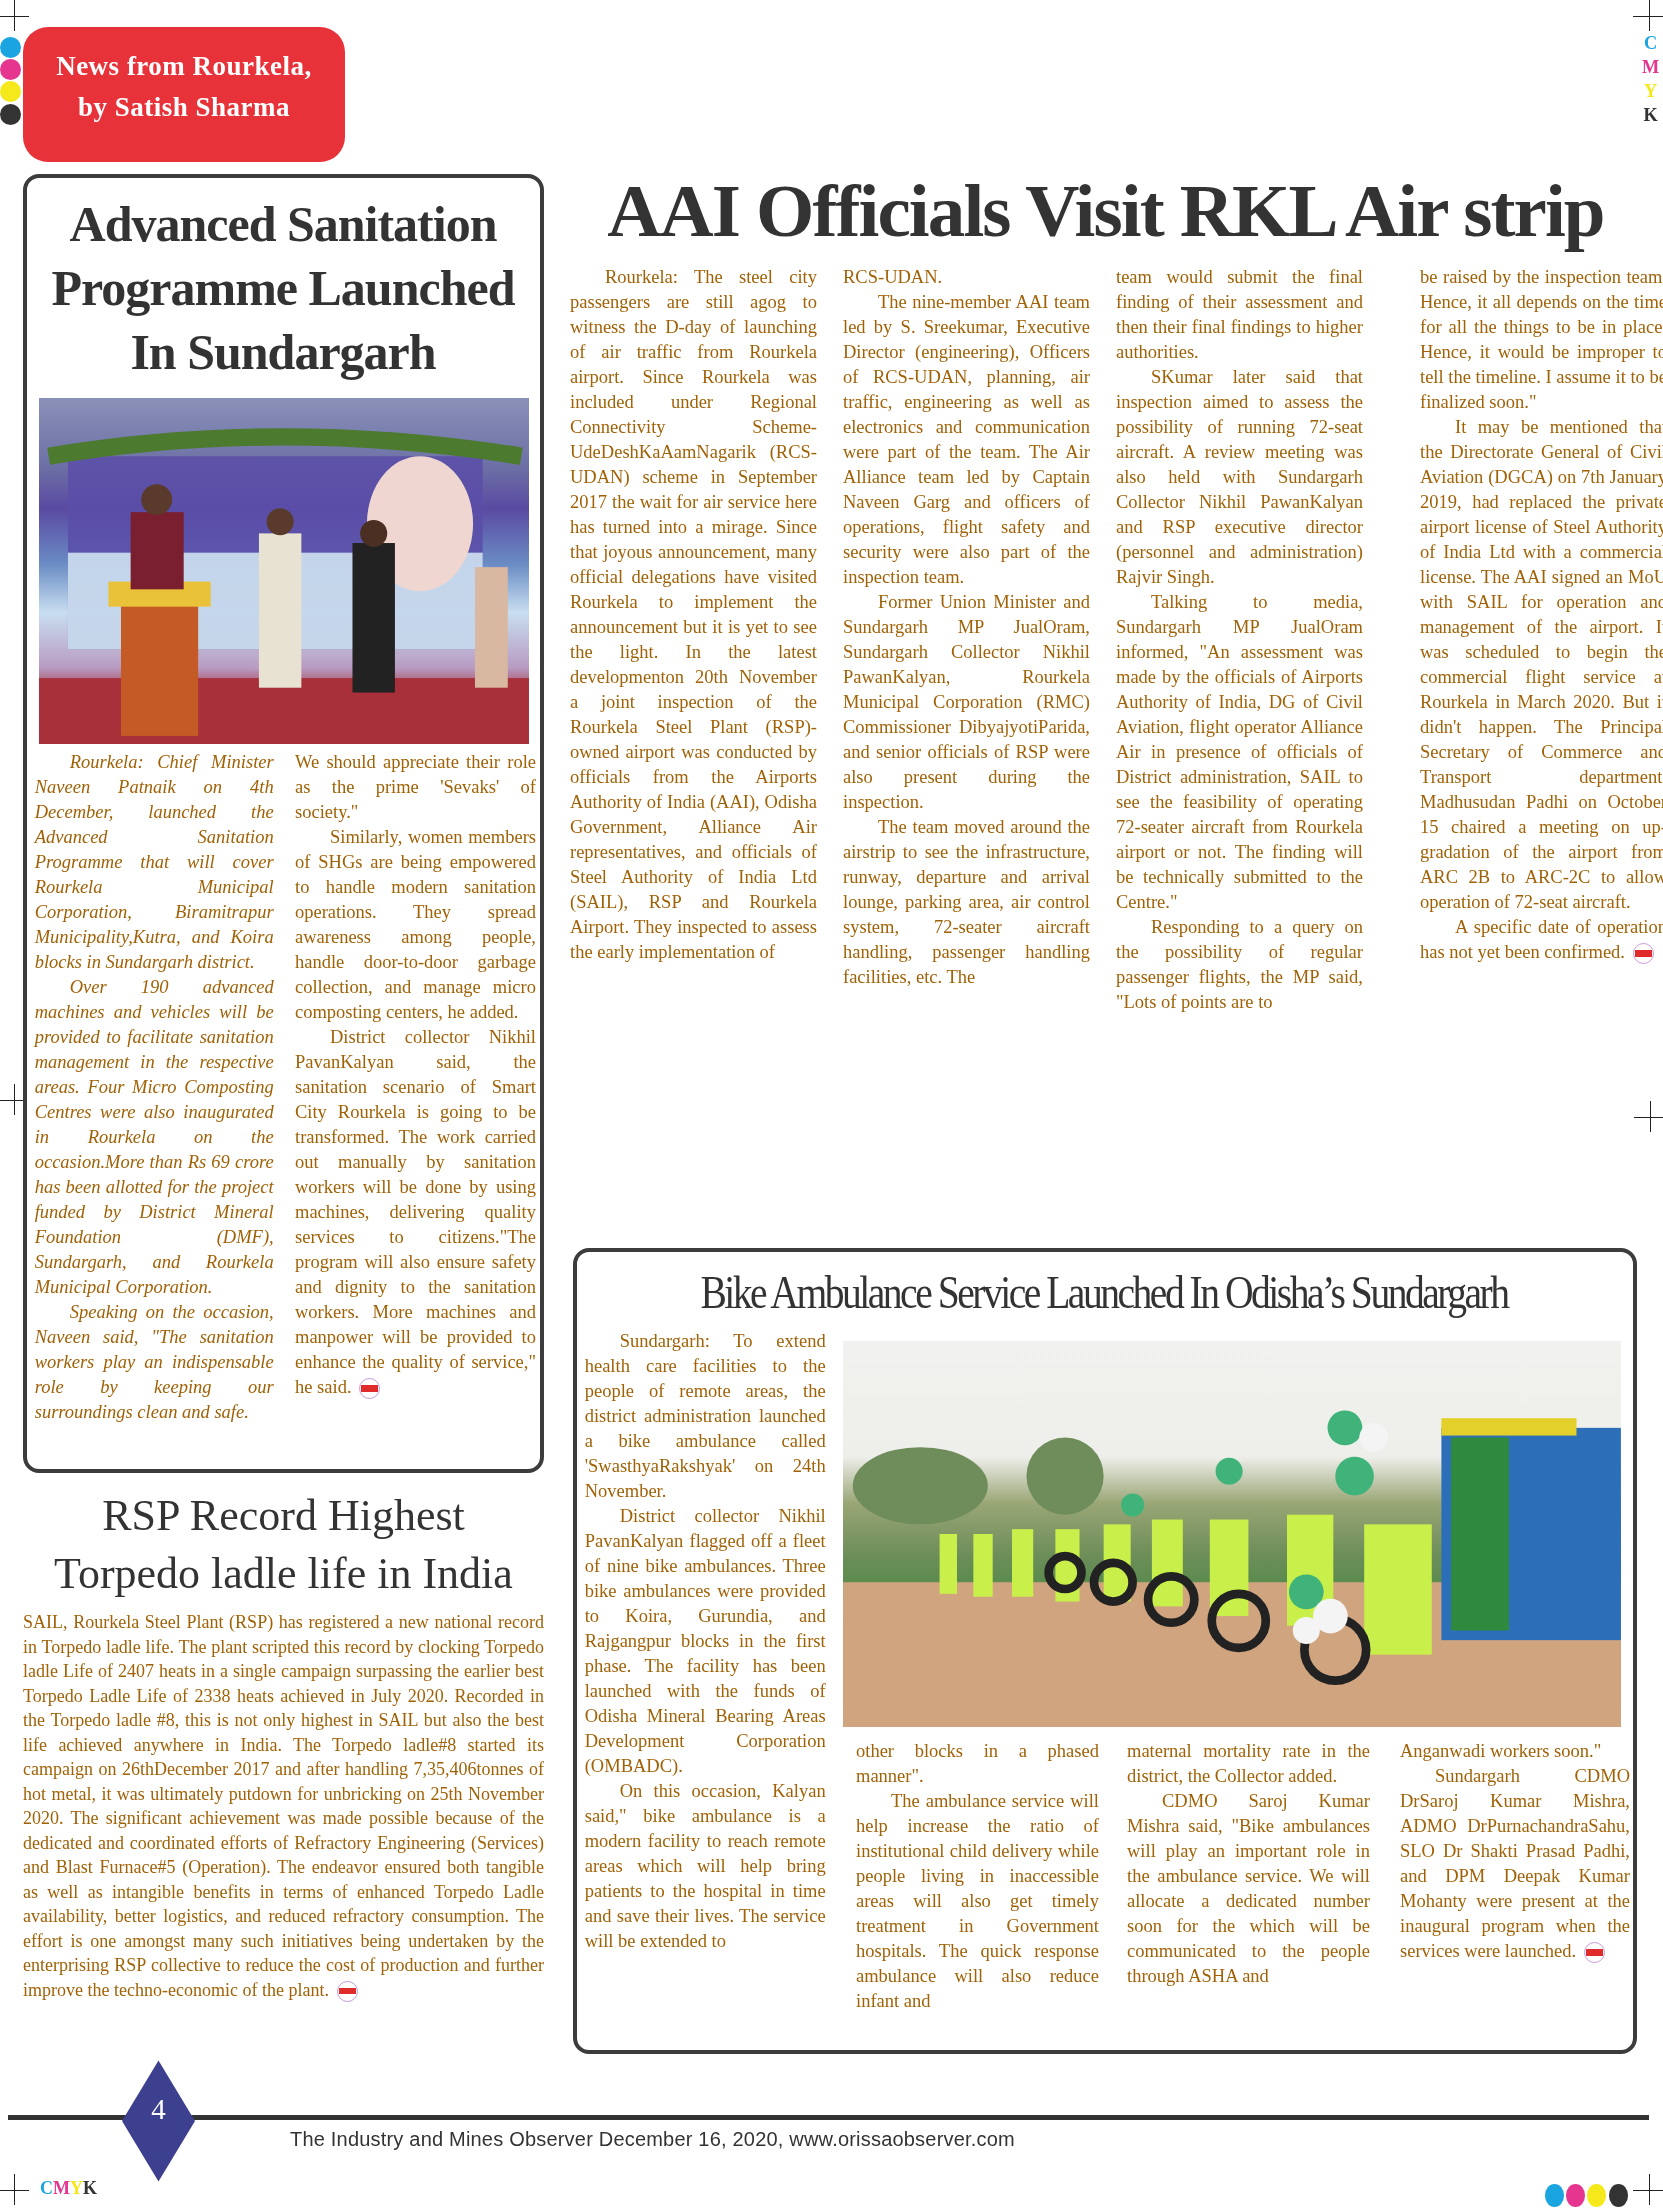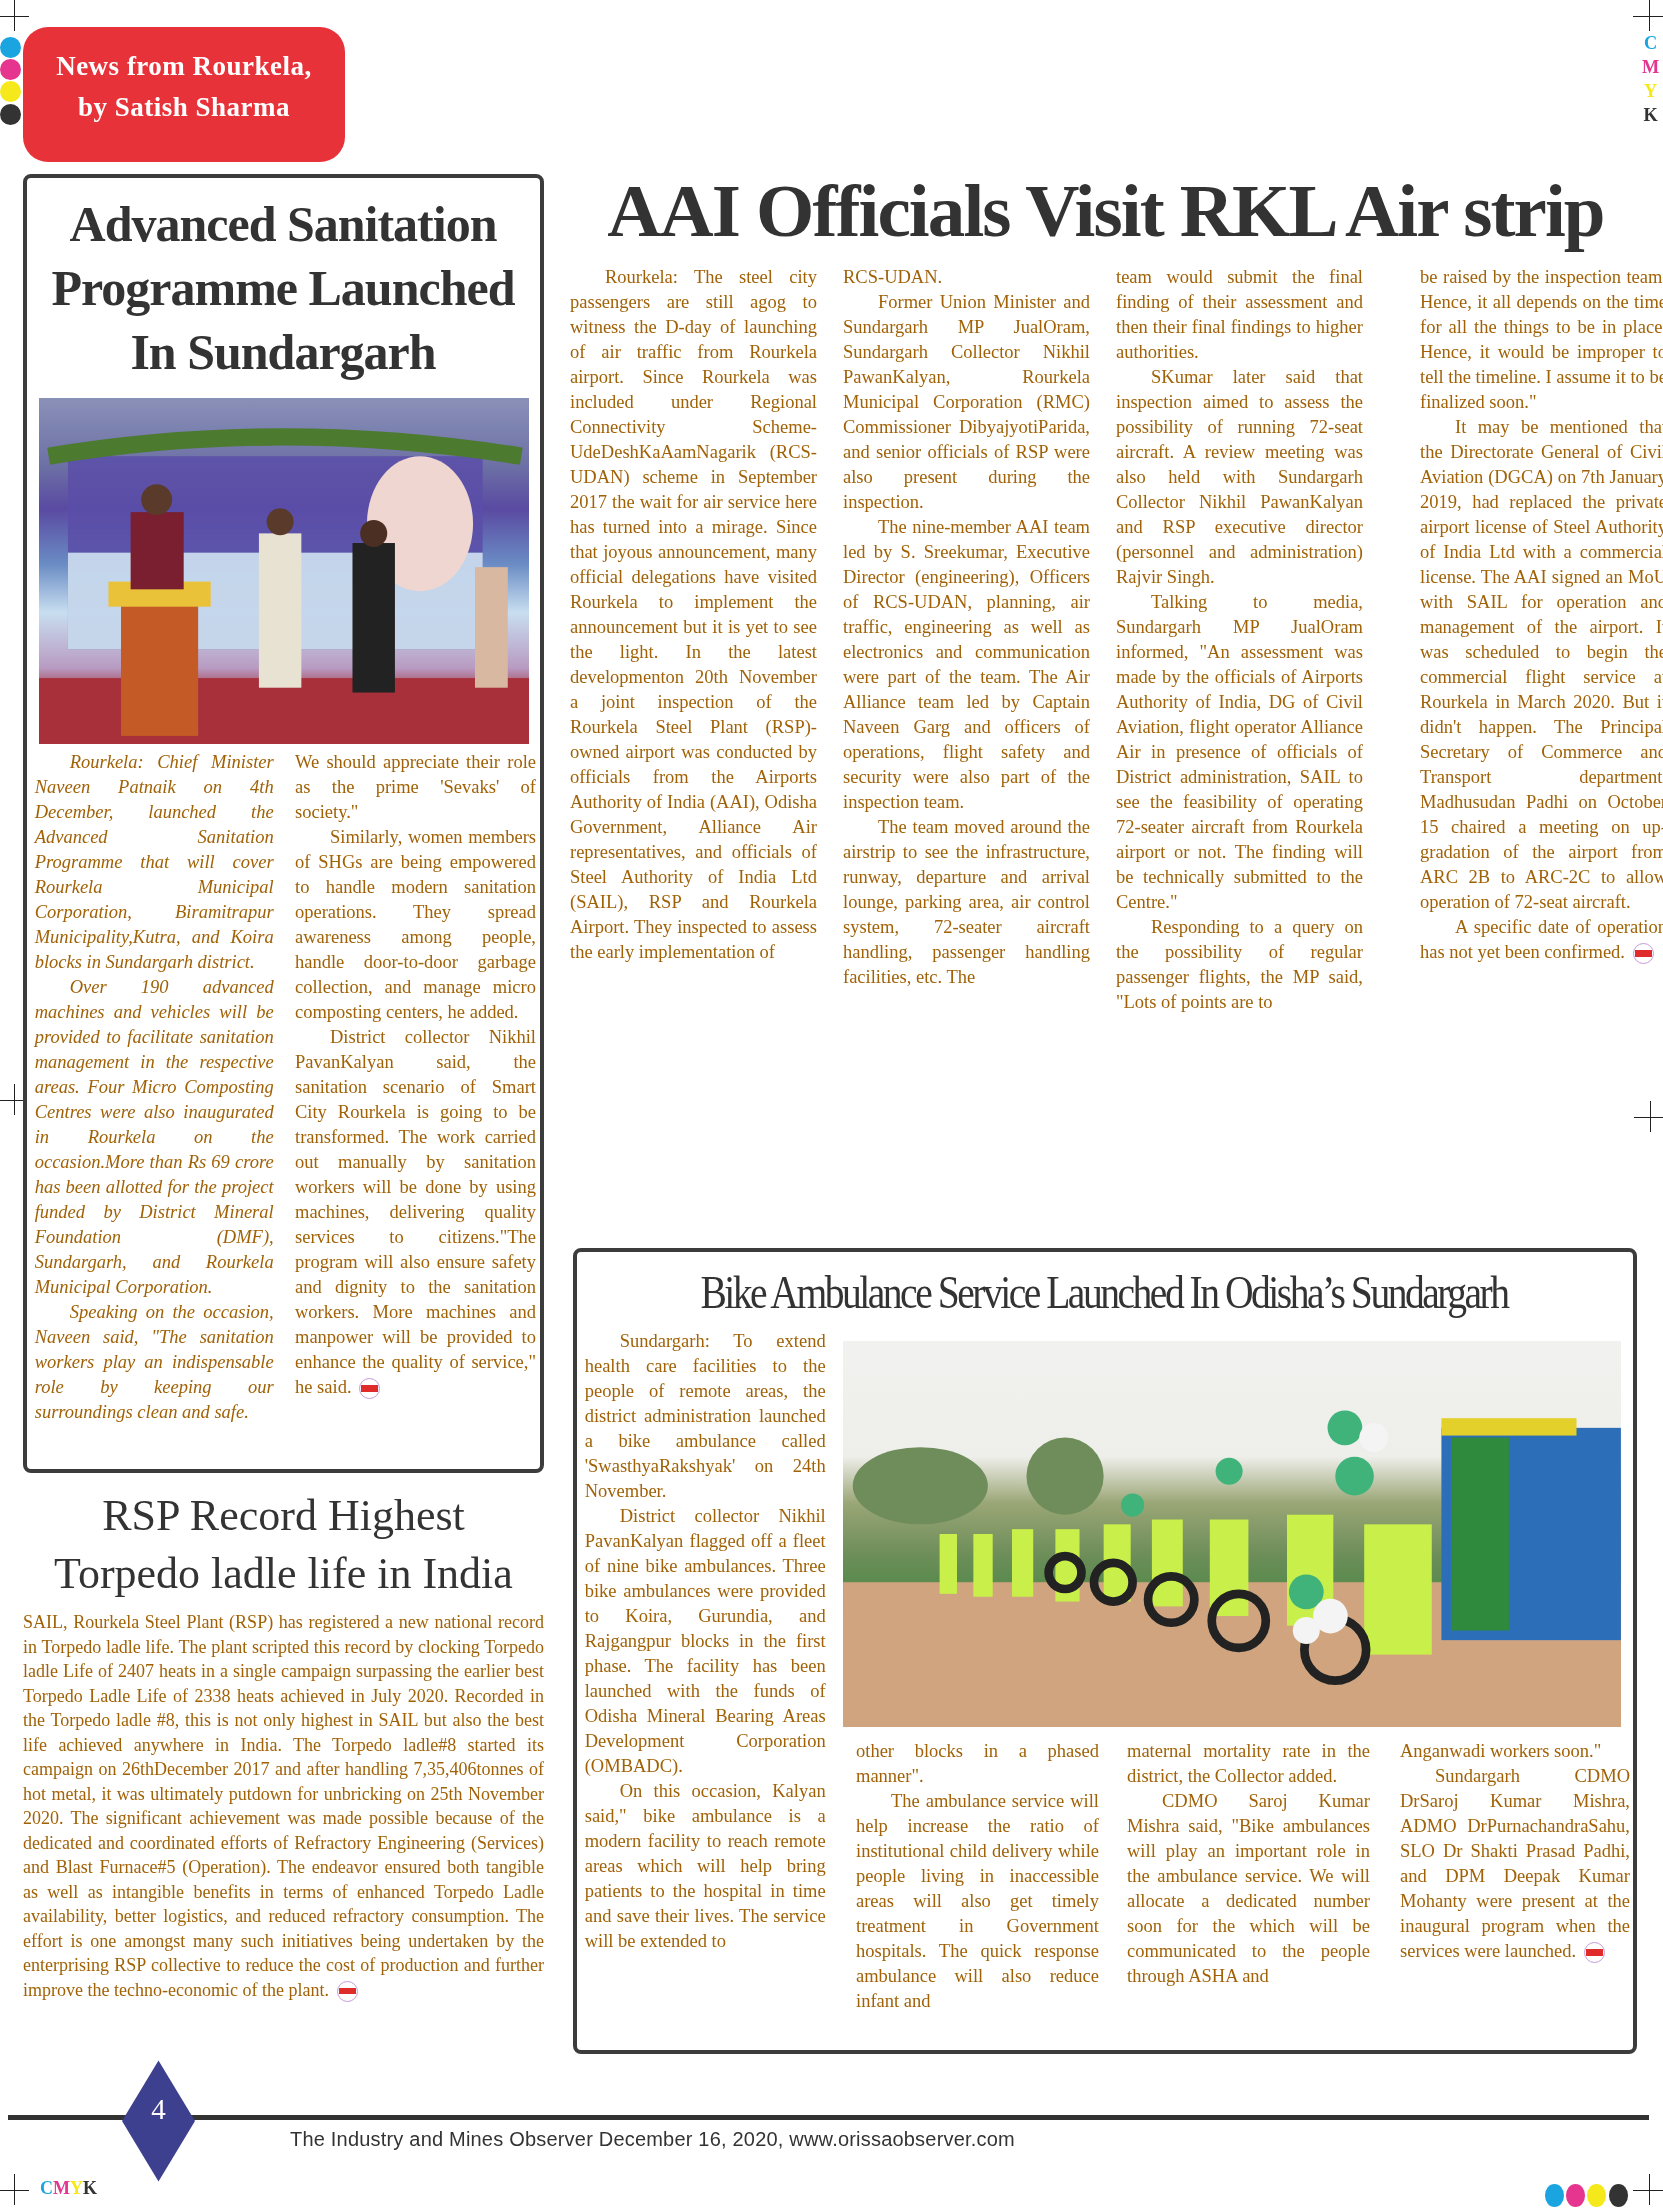--- a/index.html
+++ b/index.html
@@ -17,21 +17,21 @@
 
   .cmyk-vert { position: absolute; left: 1641px; top: 31px; width: 19.3px; text-align: center;
     font-family: "Liberation Serif", serif; font-weight: bold; font-size: 18.3px; line-height: 24px; }
 
   
   .red-label { position: absolute; left: 23px; top: 27px; width: 322px; height: 135px; background: #e8323a;
     border-radius: 25px; color: #fff; font-weight: bold; font-size: 27px; line-height: 41px; text-align: center;
     padding-top: 19.3px; letter-spacing: 0.5px; }
 
   
-  .box { position: absolute; border: 4.8px solid #3c3c3c; border-radius: 8px; background: #fff; }
+  .box { position: absolute; border: 4.8px solid #3c3c3c; border-radius: 16px; background: #fff; }
 
   .headline { font-weight: bold; color: #333; text-align: center; letter-spacing: -1px; }
 
   .col { position: absolute; font-size: 18.5px; line-height: 25px; text-align: justify; color: #a16207; }
   .col p { text-indent: 35px; }
   .col p.noind { text-indent: 0; }
 
   .imo { display: inline-block; width: 21px; height: 21px; border-radius: 50%; border: 1.9px solid #c79ad6;
     position: relative; vertical-align: middle; margin-left: 7.7px; background: #fff; }
   .imo::after { content: ""; position: absolute; left: 1px; right: 1px; top: 5.8px; height: 6.8px; background: #e02b2b; }
@@ -112,22 +112,22 @@
   </div>
 </div>
 
 <div class="headline abs" style="left:565px;top:166px;width:1081px;font-size:75px;line-height:89px;letter-spacing:-1.9px;">AAI Officials Visit RKL Air strip</div>
 
 <div class="col" style="left:570px;top:265px;width:247px;">
   <p>Rourkela: The steel city passengers are still agog to witness the D-day of launching of air traffic from Rourkela airport. Since Rourkela was included under Regional Connectivity Scheme-UdeDeshKaAamNagarik (RCS-UDAN) scheme in September 2017 the wait for air service here has turned into a mirage. Since that joyous announcement, many official delegations have visited Rourkela to implement the announcement but it is yet to see the light. In the latest developmenton 20th November a joint inspection of the Rourkela Steel Plant (RSP)-owned airport was conducted by officials from the Airports Authority of India (AAI), Odisha Government, Alliance Air representatives, and officials of Steel Authority of India Ltd (SAIL), RSP and Rourkela Airport. They inspected to assess the early implementation of</p>
 </div>
 <div class="col" style="left:843px;top:265px;width:247px;">
   <p class="noind">RCS-UDAN.</p>
+  <p>The nine-member AAI team led by S. Sreekumar, Executive Director (engineering), Officers of RCS-UDAN, planning, air traffic, engineering as well as electronics and communication were part of the team. The Air Alliance team led by Captain Naveen Garg and officers of operations, flight safety and security were also part of the inspection team.</p>
   <p>Former Union Minister and Sundargarh MP JualOram, Sundargarh Collector Nikhil PawanKalyan, Rourkela Municipal Corporation (RMC) Commissioner DibyajyotiParida, and senior officials of RSP were also present during the inspection.</p>
-  <p>The nine-member AAI team led by S. Sreekumar, Executive Director (engineering), Officers of RCS-UDAN, planning, air traffic, engineering as well as electronics and communication were part of the team. The Air Alliance team led by Captain Naveen Garg and officers of operations, flight safety and security were also part of the inspection team.</p>
   <p>The team moved around the airstrip to see the infrastructure, runway, departure and arrival lounge, parking area, air control system, 72-seater aircraft handling, passenger handling facilities, etc. The</p>
 </div>
 <div class="col" style="left:1116px;top:265px;width:247px;">
   <p class="noind">team would submit the final finding of their assessment and then their final findings to higher authorities.</p>
   <p>SKumar later said that inspection aimed to assess the possibility of running 72-seat aircraft. A review meeting was also held with Sundargarh Collector Nikhil PawanKalyan and RSP executive director (personnel and administration) Rajvir Singh.</p>
   <p>Talking to media, Sundargarh MP JualOram informed, "An assessment was made by the officials of Airports Authority of India, DG of Civil Aviation, flight operator Alliance Air in presence of officials of District administration, SAIL to see the feasibility of operating 72-seater aircraft from Rourkela airport or not. The finding will be technically submitted to the Centre."</p>
   <p>Responding to a query on the possibility of regular passenger flights, the MP said, "Lots of points are to</p>
 </div>
 <div class="col" style="left:1389px;top:265px;width:247px;margin-left:31px;">
   <p class="noind">be raised by the inspection team. Hence, it all depends on the time for all the things to be in place. Hence, it would be improper to tell the timeline. I assume it to be finalized soon."</p>

